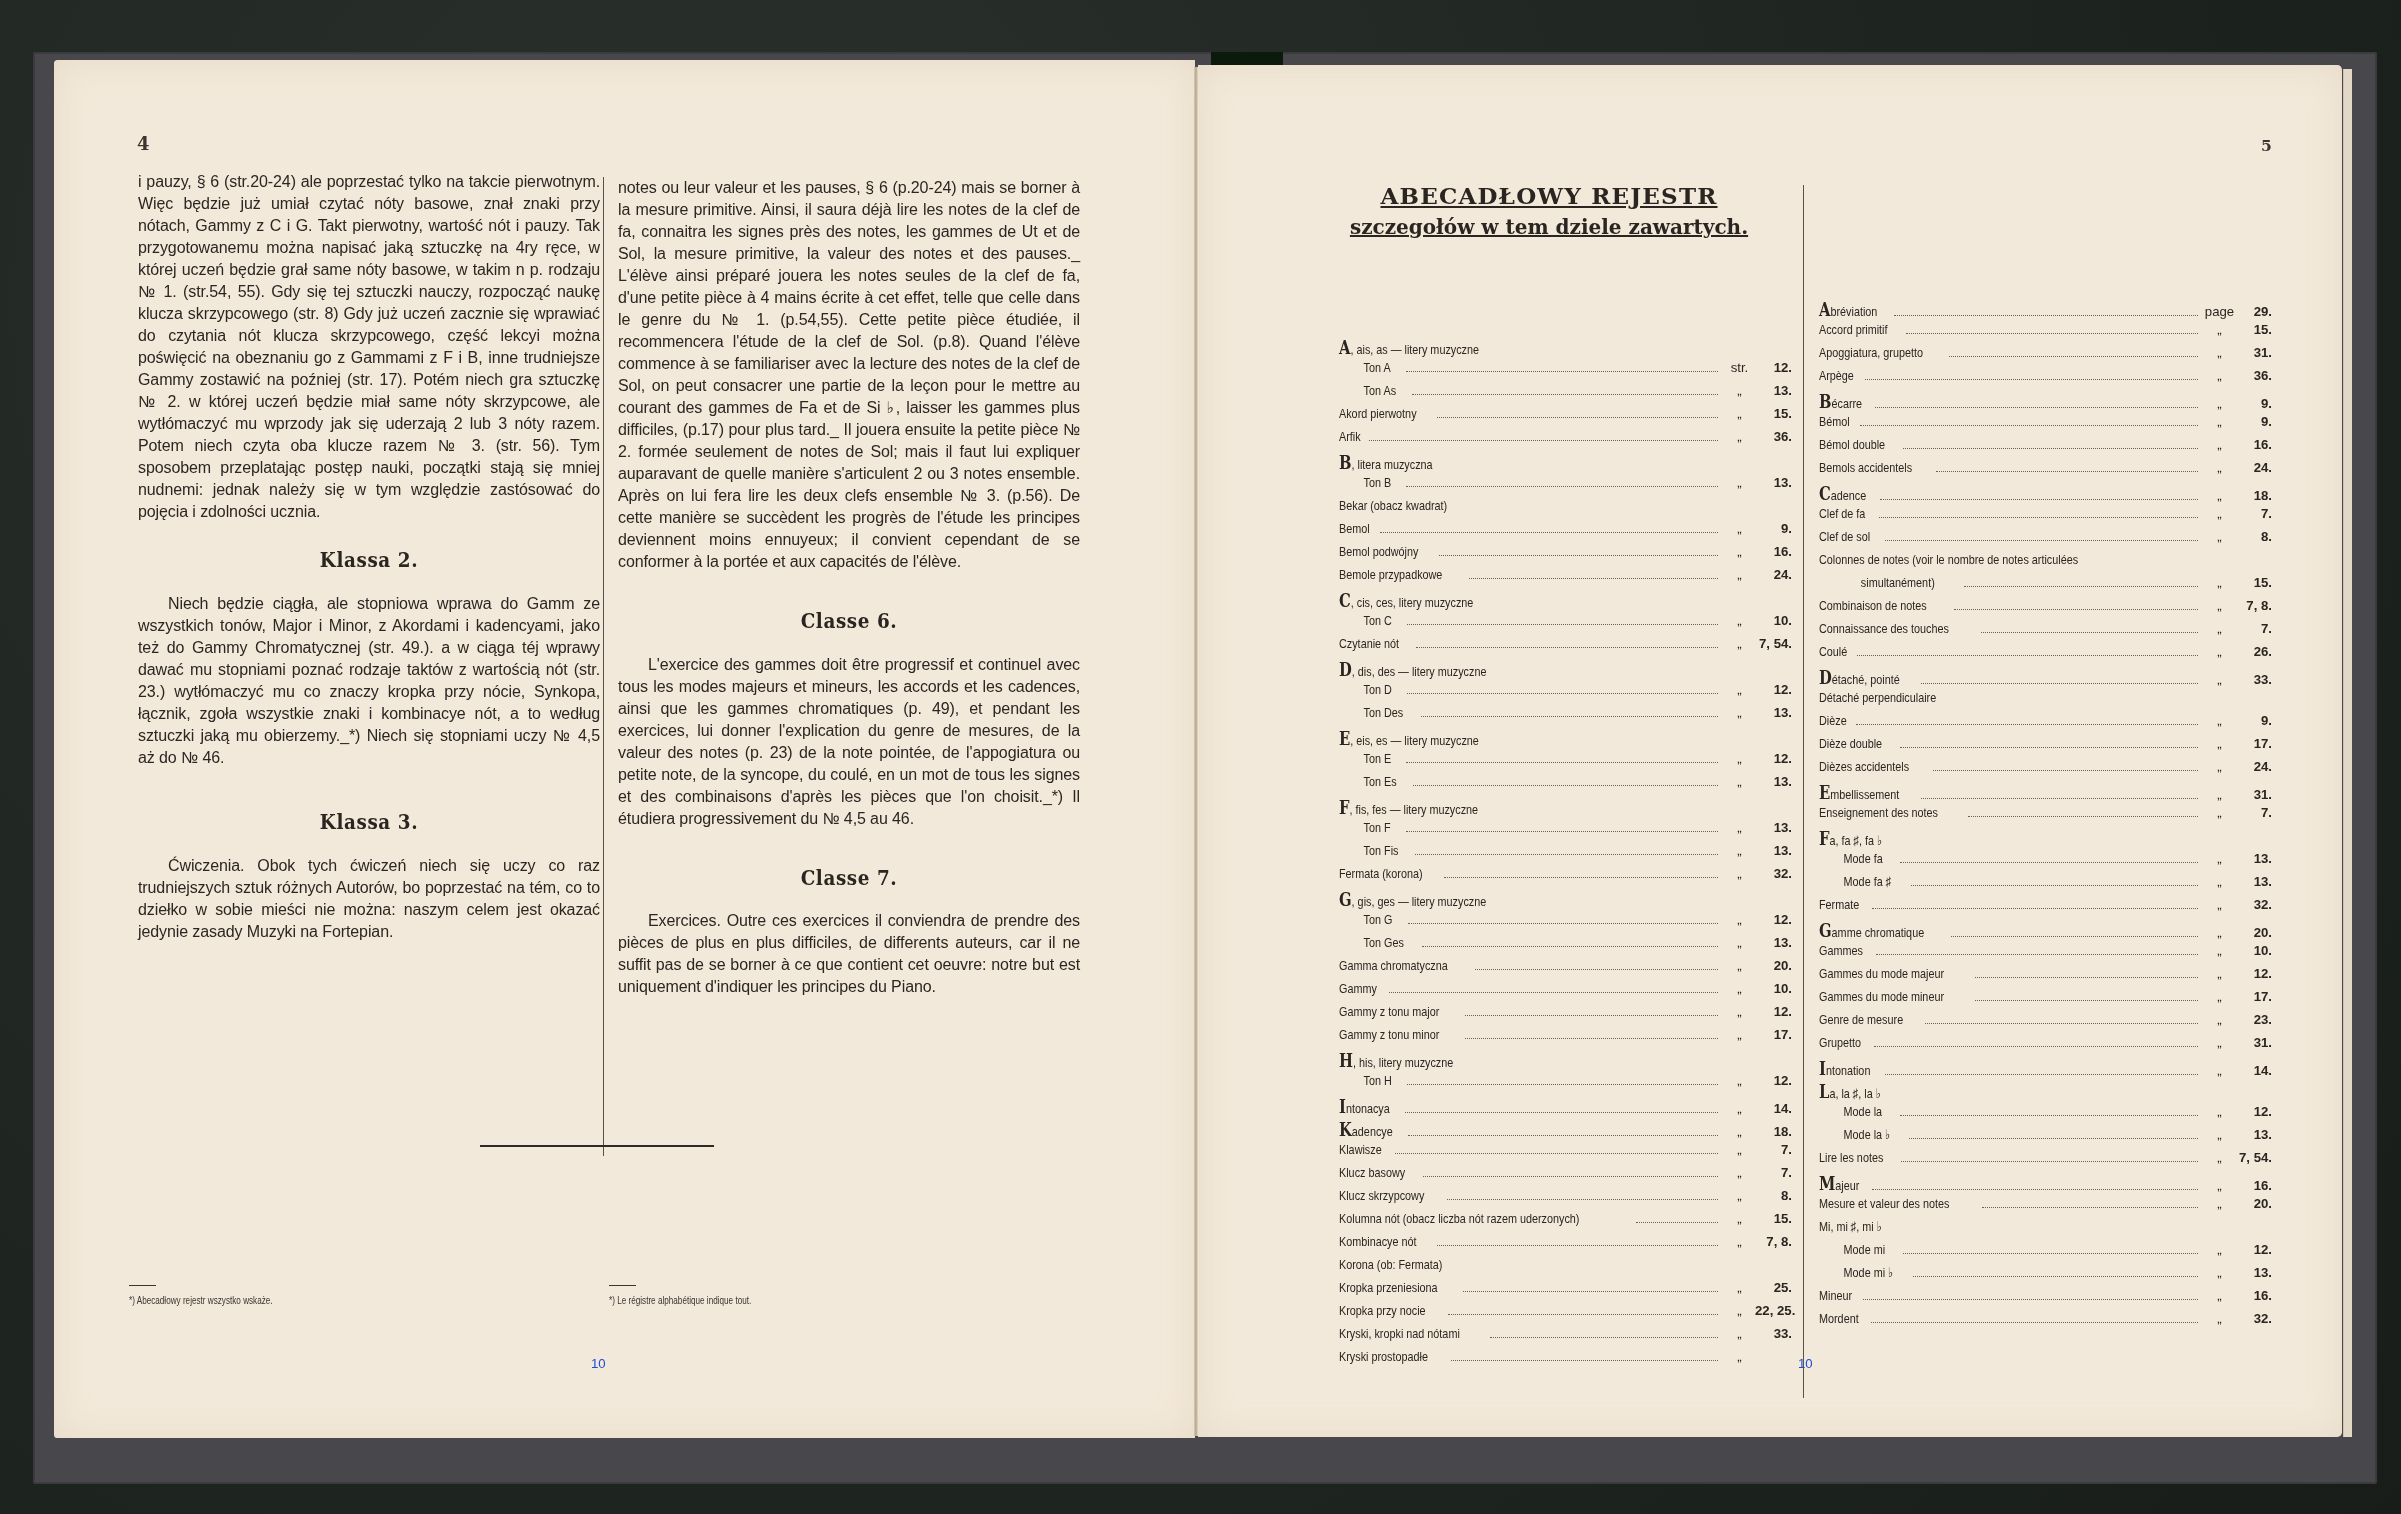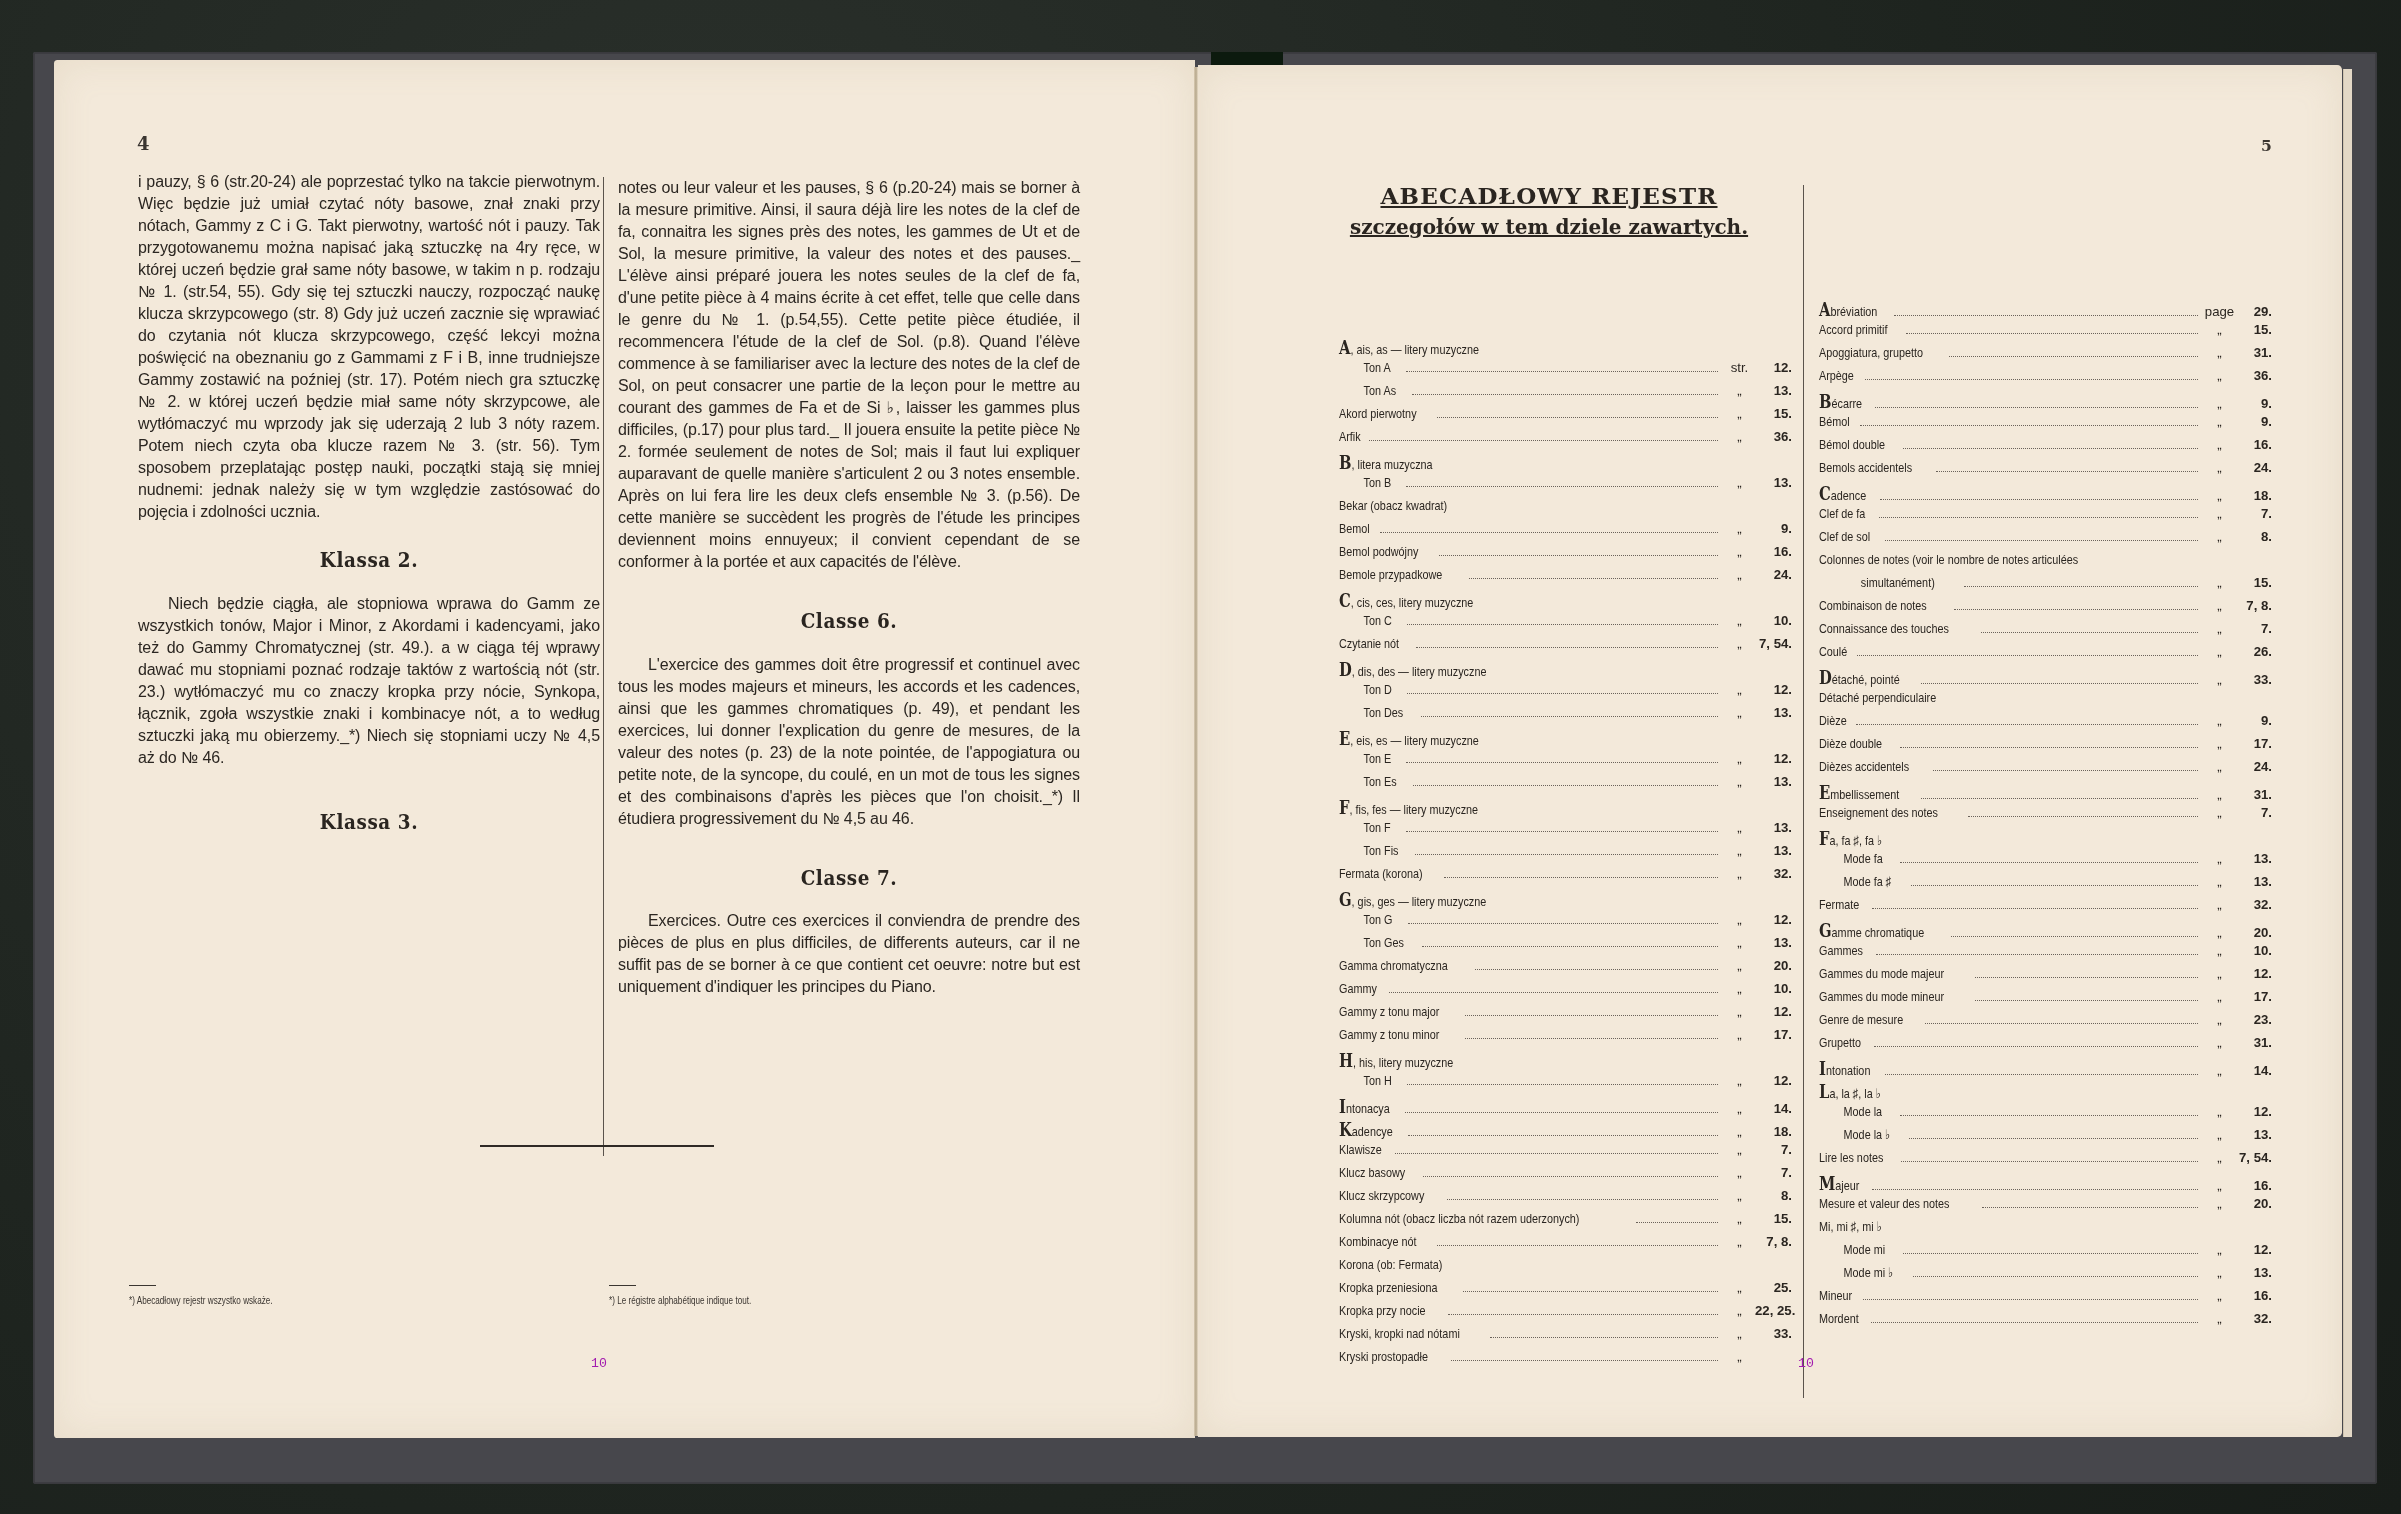--- a/index.html
+++ b/index.html
@@ -25,21 +25,21 @@
              font-stretch:condensed;letter-spacing:-0.1px;}
   .body-text p{margin:0;}
   .indent{text-indent:30px;}
   .section-heading{font-family:"DejaVu Serif",serif;font-weight:bold;font-size:20.4px;
                    text-align:center;margin:26.4px 0 21.6px 0;letter-spacing:0.6px;color:#2a2520;}
   .col-rule{position:absolute;width:1.2px;background:#5a534c;}
   .hrule{position:absolute;height:1.8px;background:#2f2a25;}
   .fn-rule{position:absolute;height:1.2px;background:#3a3530;width:27px;}
   .footnote{position:absolute;font-family:"Liberation Sans",sans-serif;font-size:10.2px;color:#3a3530;
             transform:scaleX(.8);transform-origin:left;}
-  .signature{position:absolute;font-family:Liberation Mono, monospace;font-size:13.2px;color:#a21caf;}
+  .signature{position:absolute;font-family:Liberation Sans, sans-serif;font-size:13.2px;color:#1d4ed8;}
 
   .reg-title{position:absolute;text-align:center;text-decoration:underline;}
   .reg-title .t1{font-family:"DejaVu Serif",serif;font-weight:bold;font-size:23px;letter-spacing:1.2px;}
   .reg-title .t2{font-family:"DejaVu Serif",serif;font-weight:bold;font-size:20px;margin-top:6px;}
   .index{position:absolute;font-family:"Liberation Sans",sans-serif;font-size:13.2px;}
   .row{display:flex;align-items:baseline;height:23px;white-space:nowrap;}
   .row .lbl{flex:0 0 auto;transform:scaleX(.82);transform-origin:left;}
   .row.sub .lbl{padding-left:30px;}
   .row.cont .lbl{padding-left:51px;}
   .row .cap{font-family:"DejaVu Serif",serif;font-weight:bold;font-size:18px;}
@@ -57,20 +57,21 @@
 </div>
 
 <div class="page left">
   <div class="pgnum" style="left:83px;top:73px;">4</div>
 
   <div class="body-text" style="left:84px;top:111px;width:462px;">
     <p>i pauzy, § 6 (str.20-24) ale poprzestać tylko na takcie pierwotnym. Więc będzie już umiał czytać nóty basowe, znał znaki przy nótach, Gammy z C i G. Takt pierwotny, wartość nót i pauzy. Tak przygotowanemu można napisać jaką sztuczkę na 4ry ręce, w której uczeń będzie grał same nóty basowe, w takim n p. rodzaju № 1. (str.54, 55). Gdy się tej sztuczki nauczy, rozpocząć naukę klucza skrzypcowego (str. 8) Gdy już uczeń zacznie się wprawiać do czytania nót klucza skrzypcowego, część lekcyi można poświęcić na obeznaniu go z Gammami z F i B, inne trudniejsze Gammy zostawić na poźniej (str. 17). Potém niech gra sztuczkę № 2. w której uczeń będzie miał same nóty skrzypcowe, ale wytłómaczyć mu wprzody jak się uderzają 2 lub 3 nóty razem. Potem niech czyta oba klucze razem № 3. (str. 56). Tym sposobem przeplatając postęp nauki, początki stają się mniej nudnemi: jednak należy się w tym względzie zastósować do pojęcia i zdolności ucznia.</p>
     <div class="section-heading">Klassa 2.</div>
     <p class="indent">Niech będzie ciągła, ale stopniowa wprawa do Gamm ze wszystkich tonów, Major i Minor, z Akordami i kadencyami, jako też do Gammy Chromatycznej (str. 49.). a w ciąga téj wprawy dawać mu stopniami poznać rodzaje taktów z wartością nót (str. 23.) wytłómaczyć mu co znaczy kropka przy nócie, Synkopa, łącznik, zgoła wszystkie znaki i kombinacye nót, a to według sztuczki jaką mu obierzemy._*) Niech się stopniami uczy № 4,5 aż do № 46.</p>
     <div class="section-heading" style="margin-top:42px;">Klassa 3.</div>
+    <p class="indent">Ćwiczenia. Obok tych ćwiczeń niech się uczy co raz trudniejszych sztuk różnych Autorów, bo poprzestać na tém, co to dziełko w sobie mieści nie można: naszym celem jest okazać jedynie zasady Muzyki na Fortepian.</p>
   </div>
 
   <div class="col-rule" style="left:549px;top:117px;height:979px;"></div>
 
   <div class="body-text" style="left:564px;top:117px;width:462px;">
     <p>notes ou leur valeur et les pauses, § 6 (p.20-24) mais se borner à la mesure primitive. Ainsi, il saura déjà lire les notes de la clef de fa, connaitra les signes près des notes, les gammes de Ut et de Sol, la mesure primitive, la valeur des notes et des pauses._ L'élève ainsi préparé jouera les notes seules de la clef de fa, d'une petite pièce à 4 mains écrite à cet effet, telle que celle dans le genre du № 1. (p.54,55). Cette petite pièce étudiée, il recommencera l'étude de la clef de Sol. (p.8). Quand l'élève commence à se familiariser avec la lecture des notes de la clef de Sol, on peut consacrer une partie de la leçon pour le mettre au courant des gammes de Fa et de Si ♭, laisser les gammes plus difficiles, (p.17) pour plus tard._ Il jouera ensuite la petite pièce № 2. formée seulement de notes de Sol; mais il faut lui expliquer auparavant de quelle manière s'articulent 2 ou 3 notes ensemble. Après on lui fera lire les deux clefs ensemble № 3. (p.56). De cette manière se succèdent les progrès de l'étude les principes deviennent moins ennuyeux; il convient cependant de se conformer à la portée et aux capacités de l'élève.</p>
     <div class="section-heading" style="margin-top:37px;">Classe 6.</div>
     <p class="indent">L'exercice des gammes doit être progressif et continuel avec tous les modes majeurs et mineurs, les accords et les cadences, ainsi que les gammes chromatiques (p. 49), et pendant les exercices, lui donner l'explication du genre de mesures, de la valeur des notes (p. 23) de la note pointée, de l'appogiatura ou petite note, de la syncope, du coulé, en un mot de tous les signes et des combinaisons d'après les pièces que l'on choisit._*) Il étudiera progressivement du № 4,5 au 46.</p>
     <div class="section-heading" style="margin-top:37px;">Classe 7.</div>
     <p class="indent">Exercices. Outre ces exercices il conviendra de prendre des pièces de plus en plus difficiles, de differents auteurs, car il ne suffit pas de se borner à ce que contient cet oeuvre: notre but est uniquement d'indiquer les principes du Piano.</p>

